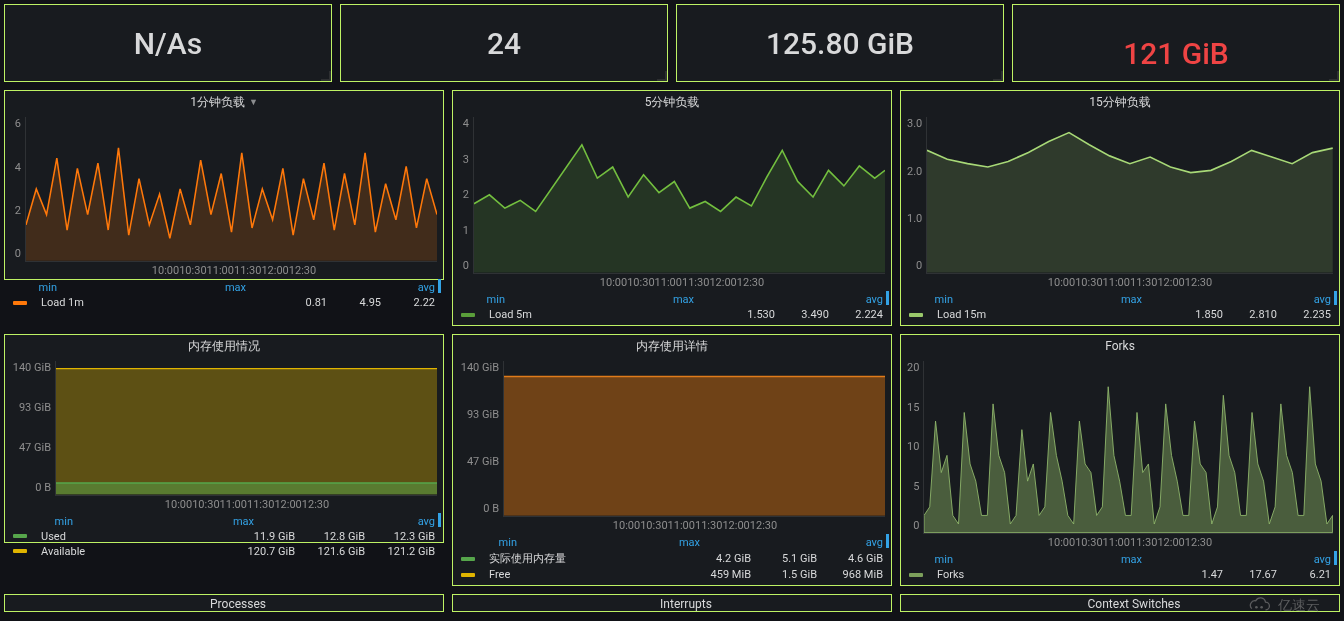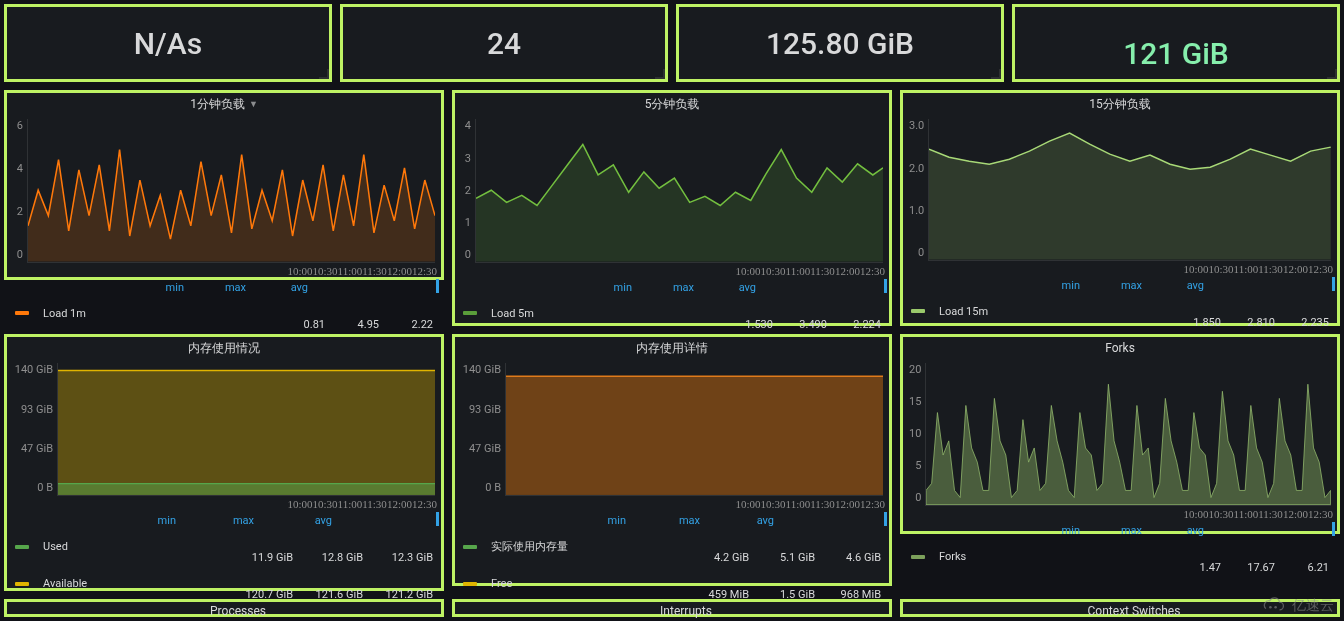--- a/index.html
+++ b/index.html
@@ -14,37 +14,37 @@
 }
 .grid {
   display: grid;
   grid-template-columns: repeat(12, 1fr);
   grid-auto-rows: min-content;
   gap: 8px;
   padding: 4px;
 }
 .panel {
   background: #181b1f;
-  border: 3px solid #bef264;
+  border: 1px solid #bef264;
   position: relative;
   display: flex;
   flex-direction: column;
 }
 .stat-panel {
   height: 78px;
   display: flex;
   align-items: center;
   justify-content: center;
 }
 .stat-value {
   font-size: 30px;
   font-weight: 500;
   color: #d8d9da;
 }
-.stat-value.crit { color: #86efac; margin-top: 21px; }
+.stat-value.crit { color: #ef4444; margin-top: 21px; }
 .resize-handle {
   position: absolute;
   right: 0; bottom: 0;
   width: 10px; height: 10px;
   border-right: 2px solid #555;
   border-bottom: 2px solid #555;
   opacity: 0.35;
 }
 .panel-title {
   text-align: center;
@@ -76,62 +76,61 @@
 }
 .plot-area {
   flex: 1;
   position: relative;
   border-left: 1px solid rgba(255,255,255,0.1);
   border-bottom: 1px solid rgba(255,255,255,0.1);
 }
 .plot-area svg { width: 100%; height: 100%; display: block; }
 .x-axis {
   display: flex;
-  justify-content: flex-end;
+  justify-content: center;
   font-size: 11px;
   color: #8e8e8e;
   padding: 2px 4px 2px 24px;
-  font-family: Liberation Serif, serif;
 }
 .legend {
   font-size: 11px;
   padding: 2px 8px 4px 8px;
 }
 .legend-header {
   display: flex;
-  justify-content: center;
-  gap: 18px;
+  justify-content: space-between;
+  gap: 26px;
   color: #33a2e5;
 }
 .legend-header span { min-width: 44px; text-align: right; }
 .legend-row {
   display: flex;
   align-items: center;
   justify-content: flex-end;
   gap: 10px;
   padding-top: 2px;
 }
 .legend-row .name { flex: 1; display: flex; align-items: center; gap: 14px; color: #d8d9da; }
-.legend-row .val { min-width: 44px; text-align: right; color: #d8d9da; margin-top: 22px; }
+.legend-row .val { min-width: 44px; text-align: right; color: #d8d9da; }
 .swatch {
   display: inline-block;
   width: 14px; height: 4px;
   border-radius: 1px;
 }
 .legend-bar {
   position: absolute;
   right: 2px;
   width: 3px;
   background: #33a2e5;
 }
 .title-only { height: 18px; padding-left: 28px; }
 .title-only .panel-title { padding: 2px 0; }
 .watermark {
   position: fixed;
-  right: 10px; bottom: 6px;
+  right: 24px; bottom: 6px;
   color: #888;
   font-size: 14px;
   display: flex;
   align-items: flex-start;
   gap: 6px;
   opacity: .6;
 }
 .watermark svg { width: 26px; height: 18px; }
 </style>
 </head>
@@ -286,21 +285,21 @@
             <span>Load 15m</span>
           </div>
         <span class="val">1.850</span>
           <span class="val">2.810</span>
           <span class="val">2.235</span>
       </div>
       <div class="legend-bar" style="top:0;height:14px"></div>
     </div>
   </div>
 
-  <div class="panel" style="grid-column: span 4; height:257px">
+  <div class="panel" style="grid-column: span 4; height:209px">
     <div class="panel-title">
         <span>内存使用情况</span>
       </div>
     <div class="chart-body">
       <div class="y-axis" style="min-width:44px">
         <span>140 GiB</span>
           <span>93 GiB</span>
           <span>47 GiB</span>
           <span>0 B</span>
       </div>
@@ -396,21 +395,21 @@
             <span>Free</span>
           </div>
         <span class="val" style="min-width:56px">459 MiB</span>
           <span class="val" style="min-width:56px">1.5 GiB</span>
           <span class="val" style="min-width:56px">968 MiB</span>
       </div>
       <div class="legend-bar" style="top:0;height:14px"></div>
     </div>
   </div>
 
-  <div class="panel" style="grid-column: span 4; height:200px">
+  <div class="panel" style="grid-column: span 4; height:252px">
     <div class="panel-title">
         <span>Forks</span>
       </div>
     <div class="chart-body">
       <div class="y-axis">
         <span>20</span>
           <span>15</span>
           <span>10</span>
           <span>5</span>
           <span>0</span>

